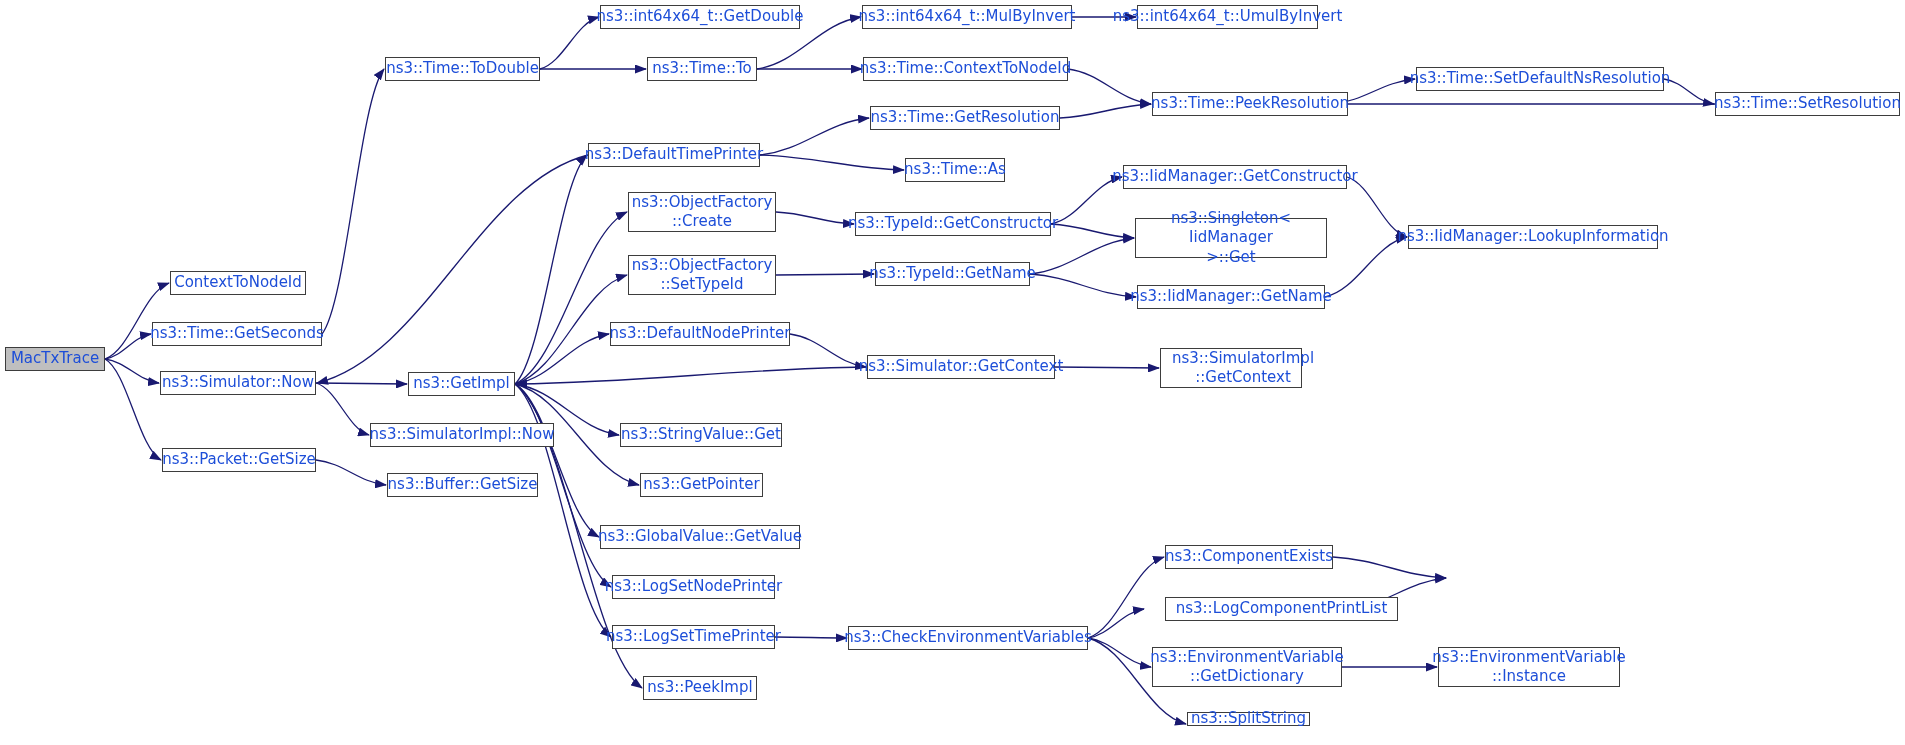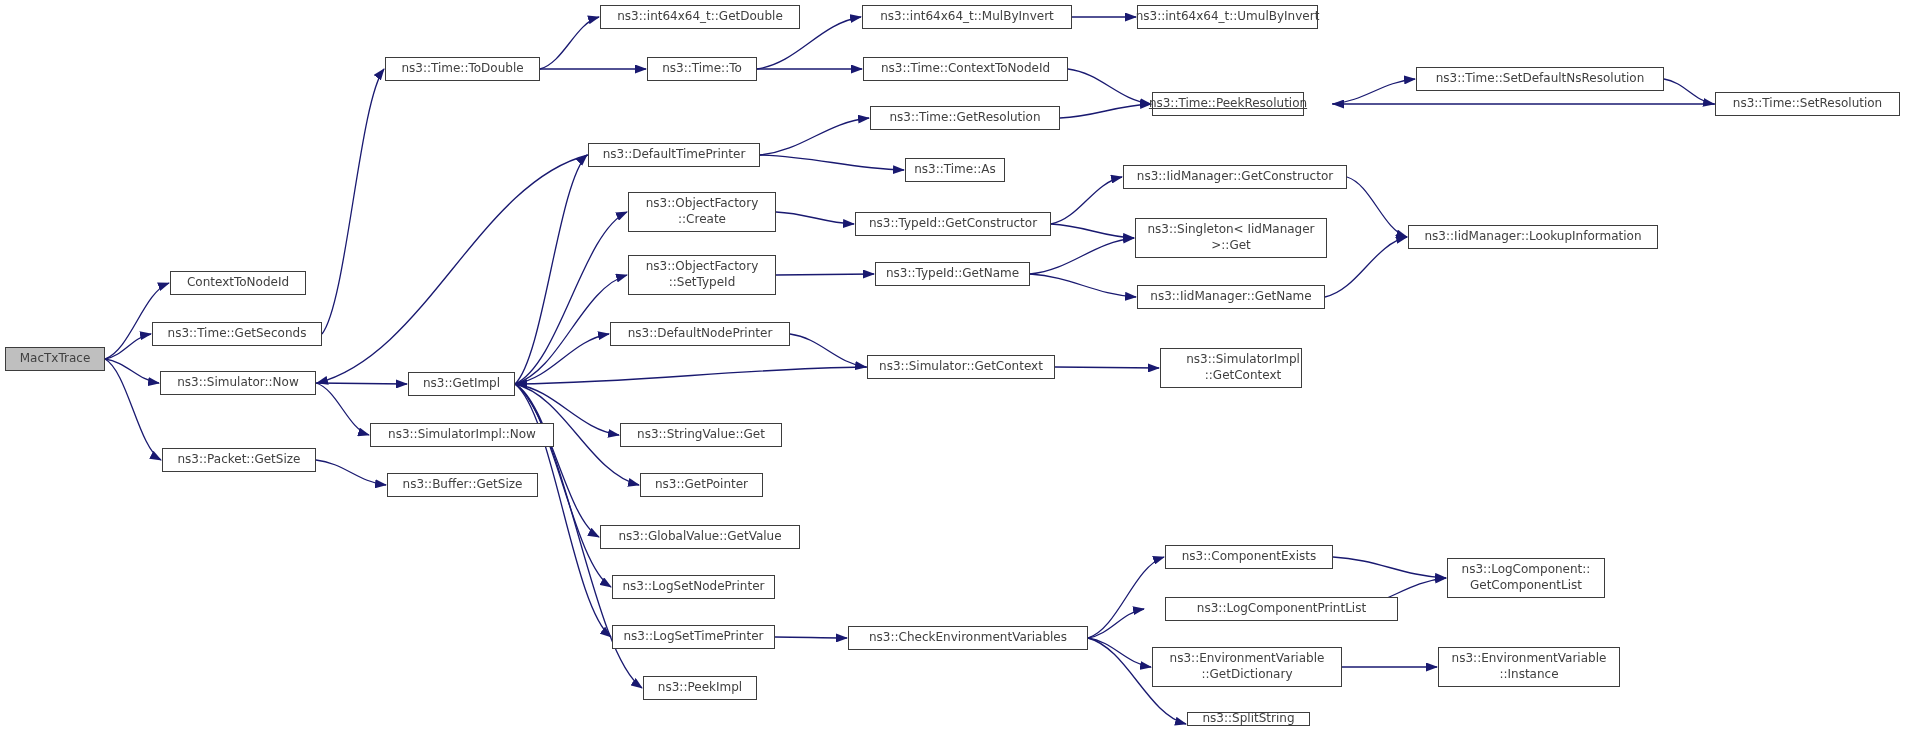--- a/index.html
+++ b/index.html
@@ -19,22 +19,22 @@
     position: absolute;
     left: 0; top: 0;
     width: 1905px;
     height: 745px;
   }
   .node {
     position: absolute;
     box-sizing: border-box;
     background: #ffffff;
     border: 1.5px solid #3d3d3d;
-    color: #404040;
-    font-size: 12px;
+    color: #1d4ed8;
+    font-size: 15px;
     line-height: 1.3;
     display: flex;
     align-items: center;
     justify-content: center;
     text-align: center;
     white-space: pre-line;
     cursor: pointer;
     z-index: 2;
   }
   .node.root {
@@ -134,32 +134,30 @@
     <div class="node" style="left: 643px; top: 676px; width: 114px; height: 24px;">ns3::PeekImpl</div>
     <div class="node" style="left: 862px; top: 5px; width: 210px; height: 24px;">ns3::int64x64_t::MulByInvert</div>
     <div class="node" style="left: 863px; top: 57px; width: 205px; height: 24px;">ns3::Time::ContextToNodeId</div>
     <div class="node" style="left: 870px; top: 106px; width: 190px; height: 24px;">ns3::Time::GetResolution</div>
     <div class="node" style="left: 905px; top: 158px; width: 100px; height: 24px;">ns3::Time::As</div>
     <div class="node" style="left: 855px; top: 212px; width: 196px; height: 24px;">ns3::TypeId::GetConstructor</div>
     <div class="node" style="left: 875px; top: 262px; width: 155px; height: 24px;">ns3::TypeId::GetName</div>
     <div class="node" style="left: 867px; top: 355px; width: 188px; height: 24px;">ns3::Simulator::GetContext</div>
     <div class="node" style="left: 848px; top: 626px; width: 240px; height: 24px;">ns3::CheckEnvironmentVariables</div>
     <div class="node" style="left: 1137px; top: 5px; width: 181px; height: 24px;">ns3::int64x64_t::UmulByInvert</div>
-    <div class="node" style="left: 1152px; top: 92px; width: 152px; height: 24px; text-decoration: underline;">ns3::Time::PeekResolution</div>
+    <div class="node" style="left: 1152px; top: 92px; width: 196px; height: 24px;">ns3::Time::PeekResolution</div>
     <div class="node" style="left: 1123px; top: 165px; width: 224px; height: 24px;">ns3::IidManager::GetConstructor</div>
     <div class="node" style="left: 1135px; top: 218px; width: 192px; height: 40px;">ns3::Singleton&lt; IidManager
 &gt;::Get</div>
     <div class="node" style="left: 1137px; top: 285px; width: 188px; height: 24px;">ns3::IidManager::GetName</div>
     <div class="node" style="left: 1160px; top: 348px; width: 142px; height: 40px; padding-left: 24px;">ns3::SimulatorImpl
 ::GetContext</div>
     <div class="node" style="left: 1165px; top: 545px; width: 168px; height: 24px;">ns3::ComponentExists</div>
     <div class="node" style="left: 1145px; top: 597px; width: 233px; height: 24px; margin-left: 20px;">ns3::LogComponentPrintList</div>
     <div class="node" style="left: 1152px; top: 647px; width: 190px; height: 40px;">ns3::EnvironmentVariable
 ::GetDictionary</div>
     <div class="node" style="left: 1187px; top: 712px; width: 123px; height: 14px;">ns3::SplitString</div>
     <div class="node" style="left: 1416px; top: 67px; width: 248px; height: 24px;">ns3::Time::SetDefaultNsResolution</div>
     <div class="node" style="left: 1408px; top: 225px; width: 250px; height: 24px;">ns3::IidManager::LookupInformation</div>
-    <div class="node" style="left: 1447px; top: 558px; width: 158px; height: 40px;">ns3::LogComponent::
-GetComponentList</div>
     <div class="node" style="left: 1438px; top: 647px; width: 182px; height: 40px;">ns3::EnvironmentVariable
 ::Instance</div>
     <div class="node" style="left: 1715px; top: 92px; width: 185px; height: 24px;">ns3::Time::SetResolution</div>
   </div>
 
 </body></html>

